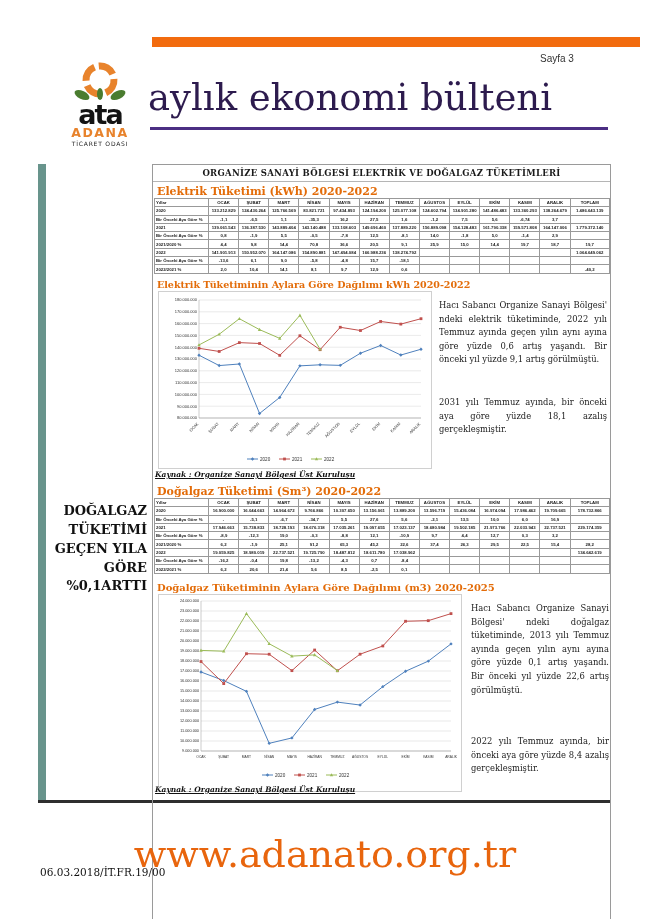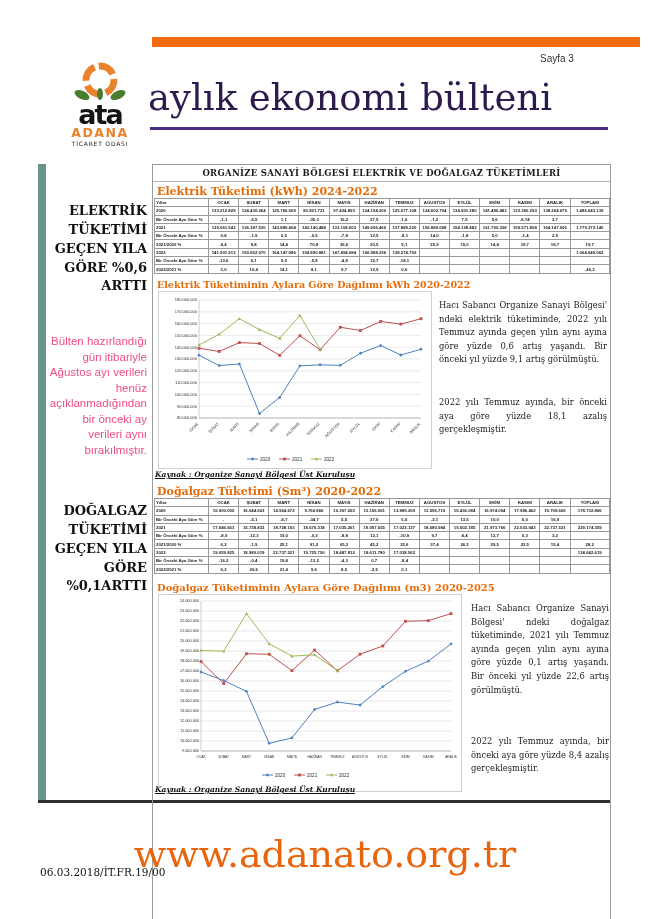--- a/index.html
+++ b/index.html
@@ -66,29 +66,27 @@
     </svg>
   </div>
 
   <div class="page-title">aylık ekonomi bülteni</div>
   <div class="title-underline"></div>
 
   <div class="main-box">
     <div class="teal-bar"></div>
 
     <div class="sidebar">
-      <div class="sb-head electric">ELEKTRİK TÜKETİMİ GEÇEN YILA GÖRE %0,6 ARTTI</div>
-      <div class="sb-note">Bülten hazırlandığı gün itibariyle Ağustos ayı verileri henüz açıklanmadığından bir önceki ay verileri aynı bırakılmıştır.</div>
       <div class="sb-head gas">DOĞALGAZ TÜKETİMİ GEÇEN YILA GÖRE %0,1ARTTI</div>
     </div>
 
     <div class="content">
       <div class="box-header">ORGANİZE SANAYİ BÖLGESİ ELEKTRİK VE DOĞALGAZ TÜKETİMLERİ</div>
 
-      <div class="sec-title t1-title">Elektrik Tüketimi (kWh) 2024-2022</div>
+      <div class="sec-title t1-title">Elektrik Tüketimi (kWh) 2020-2022</div>
       <table class="dtable t1" id="tbl-electric">
           <colgroup>
             <col style="width:52px">
             <col style="width:29px">
             <col style="width:29px">
             <col style="width:29px">
             <col style="width:29px">
             <col style="width:29px">
             <col style="width:29px">
             <col style="width:29px">
@@ -326,21 +324,21 @@
             <line x1="120" y1="167" x2="131" y2="167" stroke="#C0504D" stroke-width="1"></line>
             <rect x="124.1" y="165.6" width="2.8" height="2.8" fill="#C0504D"></rect>
             <text x="133" y="168.8" font-size="4.6" fill="#333">2021</text>
             <line x1="152" y1="167" x2="163" y2="167" stroke="#9BBB59" stroke-width="1"></line>
             <polygon points="157.5,165.2 159.2,168.3 155.8,168.3" fill="#9BBB59"></polygon>
             <text x="165" y="168.8" font-size="4.6" fill="#333">2022</text>
           </svg>
       </div>
 
       <div class="para e-p1">Hacı Sabancı Organize Sanayi Bölgesi' ndeki elektrik tüketiminde, 2022 yılı Temmuz ayında geçen yılın aynı ayına göre yüzde 0,6 artış yaşandı. Bir önceki yıl yüzde 9,1 artış görülmüştü.</div>
-      <div class="para e-p2">2022 yılı Temmuz ayında, bir önceki aya göre yüzde 18,1 azalış gerçekleşmiştir.</div>
+      <div class="para e-p2">2031 yılı Temmuz ayında, bir önceki aya göre yüzde 18,1 azalış gerçekleşmiştir.</div>
       <div class="source src1">Kaynak : Organize Sanayi Bölgesi Üst Kuruluşu</div>
 
       <div class="sec-title t2-title">Doğalgaz Tüketimi (Sm³) 2020-2022</div>
       <table class="dtable t2" id="tbl-gas">
           <colgroup>
             <col style="width:52px">
             <col style="width:29px">
             <col style="width:29px">
             <col style="width:29px">
             <col style="width:29px">
@@ -590,21 +588,21 @@
             <text x="116" y="181.8" font-size="4.6" fill="#333">2020</text>
             <line x1="135" y1="180" x2="146" y2="180" stroke="#C0504D" stroke-width="1"></line>
             <rect x="139.1" y="178.6" width="2.8" height="2.8" fill="#C0504D"></rect>
             <text x="148" y="181.8" font-size="4.6" fill="#333">2021</text>
             <line x1="167" y1="180" x2="178" y2="180" stroke="#9BBB59" stroke-width="1"></line>
             <polygon points="172.5,178.2 174.2,181.3 170.8,181.3" fill="#9BBB59"></polygon>
             <text x="180" y="181.8" font-size="4.6" fill="#333">2022</text>
           </svg>
       </div>
 
-      <div class="para g-p1">Hacı Sabancı Organize Sanayi Bölgesi' ndeki doğalgaz tüketiminde, 2021 yılı Temmuz ayında geçen yılın aynı ayına göre yüzde 0,1 artış yaşandı. Bir önceki yıl yüzde 22,6 artış görülmüştü.</div>
+      <div class="para g-p1">Hacı Sabancı Organize Sanayi Bölgesi' ndeki doğalgaz tüketiminde, 2013 yılı Temmuz ayında geçen yılın aynı ayına göre yüzde 0,1 artış yaşandı. Bir önceki yıl yüzde 22,6 artış görülmüştü.</div>
       <div class="para g-p2">2022 yılı Temmuz ayında, bir önceki aya göre yüzde 8,4 azalış gerçekleşmiştir.</div>
       <div class="source src2">Kaynak : Organize Sanayi Bölgesi Üst Kuruluşu</div>
     </div>
   </div>
 
   <div class="website">www.adanato.org.tr</div>
   <div class="footer-code">06.03.2018/İT.FR.19/00</div>
 </div>
 
 </body></html>

